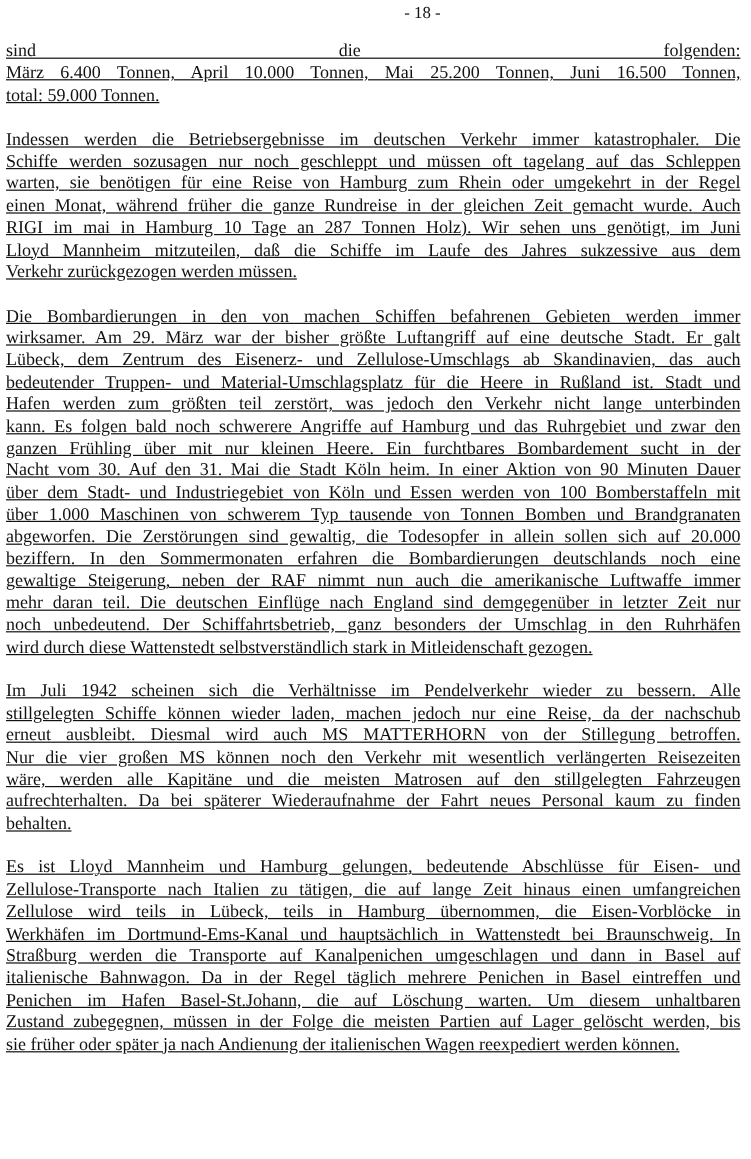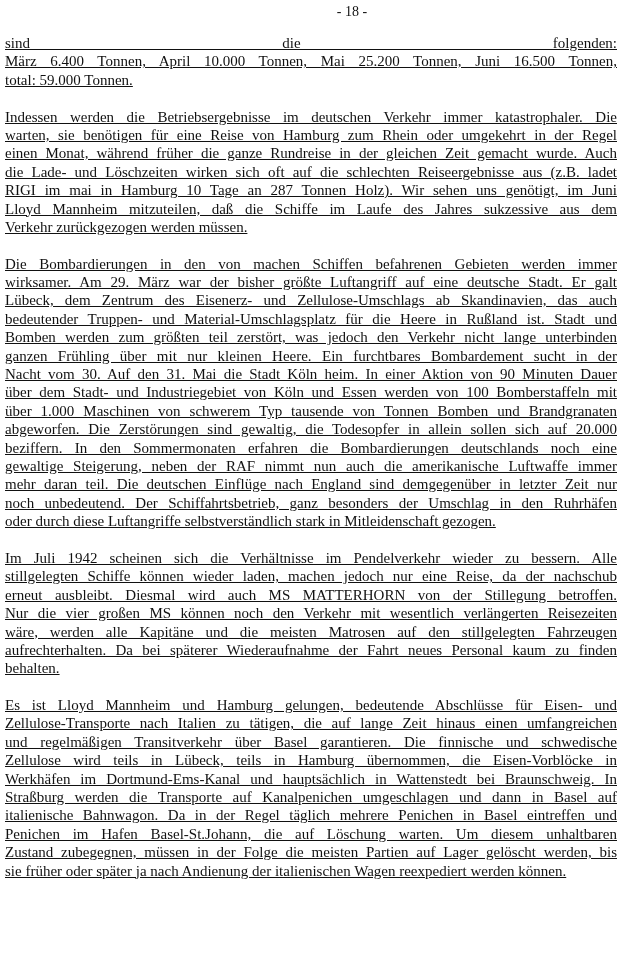--- a/index.html
+++ b/index.html
@@ -18,57 +18,57 @@
 <div class="page-num">-  18  -</div>
 
 <div class="body" id="doc-body">
     <div class="para">
       <span class="line">sind die folgenden:</span>
       <span class="line">März 6.400 Tonnen,  April 10.000 Tonnen, Mai 25.200 Tonnen, Juni 16.500 Tonnen,</span>
       <span class="line last">total: 59.000 Tonnen.</span>
     </div>
     <div class="para">
       <span class="line">Indessen werden die Betriebsergebnisse im deutschen Verkehr immer katastrophaler.  Die</span>
+      <span class="line">Schiffe werden sozusagen nur noch geschleppt und müssen oft tagelang auf das Schleppen</span>
       <span class="line">warten,  sie benötigen für eine Reise von Hamburg zum Rhein oder umgekehrt in der Regel</span>
       <span class="line">einen Monat, während früher die ganze Rundreise in der gleichen Zeit gemacht wurde.  Auch</span>
-      <span class="line">die Lade-  und Löschzeiten wirken sich oft auf die schlechten Reiseergebnisse aus (z.B. ladet</span>
       <span class="line">RIGI im mai in Hamburg 10 Tage an 287 Tonnen Holz).  Wir sehen uns genötigt, im Juni</span>
       <span class="line">Lloyd Mannheim mitzuteilen, daß die Schiffe im Laufe des Jahres sukzessive aus dem</span>
       <span class="line last">Verkehr zurückgezogen werden müssen.</span>
     </div>
     <div class="para">
       <span class="line">Die Bombardierungen in den von machen Schiffen befahrenen Gebieten werden immer</span>
       <span class="line">wirksamer.  Am 29. März war der bisher größte Luftangriff auf eine deutsche Stadt. Er galt</span>
       <span class="line">Lübeck, dem Zentrum des Eisenerz-  und Zellulose-Umschlags ab Skandinavien, das auch</span>
       <span class="line">bedeutender Truppen-  und Material-Umschlagsplatz für die Heere in Rußland ist. Stadt und</span>
-      <span class="line">Bomben werden zum größten teil zerstört, was jedoch den Verkehr nicht lange unterbinden</span>
+      <span class="line">Hafen werden zum größten teil zerstört, was jedoch den Verkehr nicht lange unterbinden</span>
+      <span class="line">kann. Es folgen bald noch schwerere Angriffe auf Hamburg und das Ruhrgebiet und zwar den</span>
       <span class="line">ganzen Frühling über mit nur kleinen Heere. Ein furchtbares Bombardement  sucht in der</span>
       <span class="line">Nacht vom 30. Auf den 31. Mai die Stadt Köln heim. In einer Aktion von 90 Minuten Dauer</span>
       <span class="line">über dem Stadt-  und Industriegebiet von Köln und Essen werden von 100 Bomberstaffeln mit</span>
       <span class="line">über 1.000 Maschinen von schwerem Typ tausende von Tonnen Bomben und Brandgranaten</span>
       <span class="line">abgeworfen.  Die Zerstörungen sind gewaltig, die Todesopfer in allein sollen sich auf 20.000</span>
       <span class="line">beziffern. In den Sommermonaten erfahren die Bombardierungen deutschlands noch eine</span>
       <span class="line">gewaltige Steigerung, neben der RAF nimmt nun auch die amerikanische Luftwaffe immer</span>
       <span class="line">mehr daran teil.  Die deutschen Einflüge nach England sind demgegenüber in letzter Zeit nur</span>
       <span class="line">noch unbedeutend.  Der Schiffahrtsbetrieb, ganz besonders der Umschlag in den Ruhrhäfen</span>
-      <span class="line last">oder durch diese Luftangriffe selbstverständlich stark in Mitleidenschaft gezogen.</span>
+      <span class="line last">wird durch diese Wattenstedt selbstverständlich stark in Mitleidenschaft gezogen.</span>
     </div>
     <div class="para">
       <span class="line">Im Juli 1942 scheinen sich die Verhältnisse im Pendelverkehr wieder zu bessern. Alle</span>
       <span class="line">stillgelegten Schiffe können wieder laden, machen jedoch nur eine Reise, da der nachschub</span>
       <span class="line">erneut ausbleibt.  Diesmal wird auch  MS MATTERHORN  von der Stillegung betroffen.</span>
       <span class="line">Nur die vier großen MS können noch den Verkehr mit wesentlich verlängerten Reisezeiten</span>
       <span class="line">wäre,  werden alle Kapitäne und die meisten Matrosen auf den stillgelegten Fahrzeugen</span>
       <span class="line">aufrechterhalten.  Da bei späterer Wiederaufnahme der Fahrt neues Personal kaum zu finden</span>
       <span class="line last">behalten.</span>
     </div>
     <div class="para">
       <span class="line">Es ist Lloyd Mannheim und Hamburg gelungen, bedeutende Abschlüsse für Eisen- und</span>
       <span class="line">Zellulose-Transporte nach Italien zu tätigen, die auf lange Zeit hinaus einen umfangreichen</span>
-      <span class="line">und regelmäßigen Transitverkehr über Basel garantieren.  Die finnische und schwedische</span>
       <span class="line">Zellulose wird teils in Lübeck, teils in Hamburg übernommen, die Eisen-Vorblöcke in</span>
       <span class="line">Werkhäfen im Dortmund-Ems-Kanal und hauptsächlich in Wattenstedt bei Braunschweig. In</span>
       <span class="line">Straßburg werden die Transporte auf Kanalpenichen umgeschlagen und dann in Basel auf</span>
       <span class="line">italienische Bahnwagon.  Da in der Regel täglich mehrere Penichen in Basel eintreffen und</span>
       <span class="line">Penichen im Hafen Basel-St.Johann, die auf Löschung warten. Um diesem unhaltbaren</span>
       <span class="line">Zustand zubegegnen, müssen in der Folge die meisten Partien auf Lager gelöscht werden, bis</span>
       <span class="line last">sie früher oder später ja nach Andienung der italienischen Wagen reexpediert werden können.</span>
     </div>
   </div>
 

